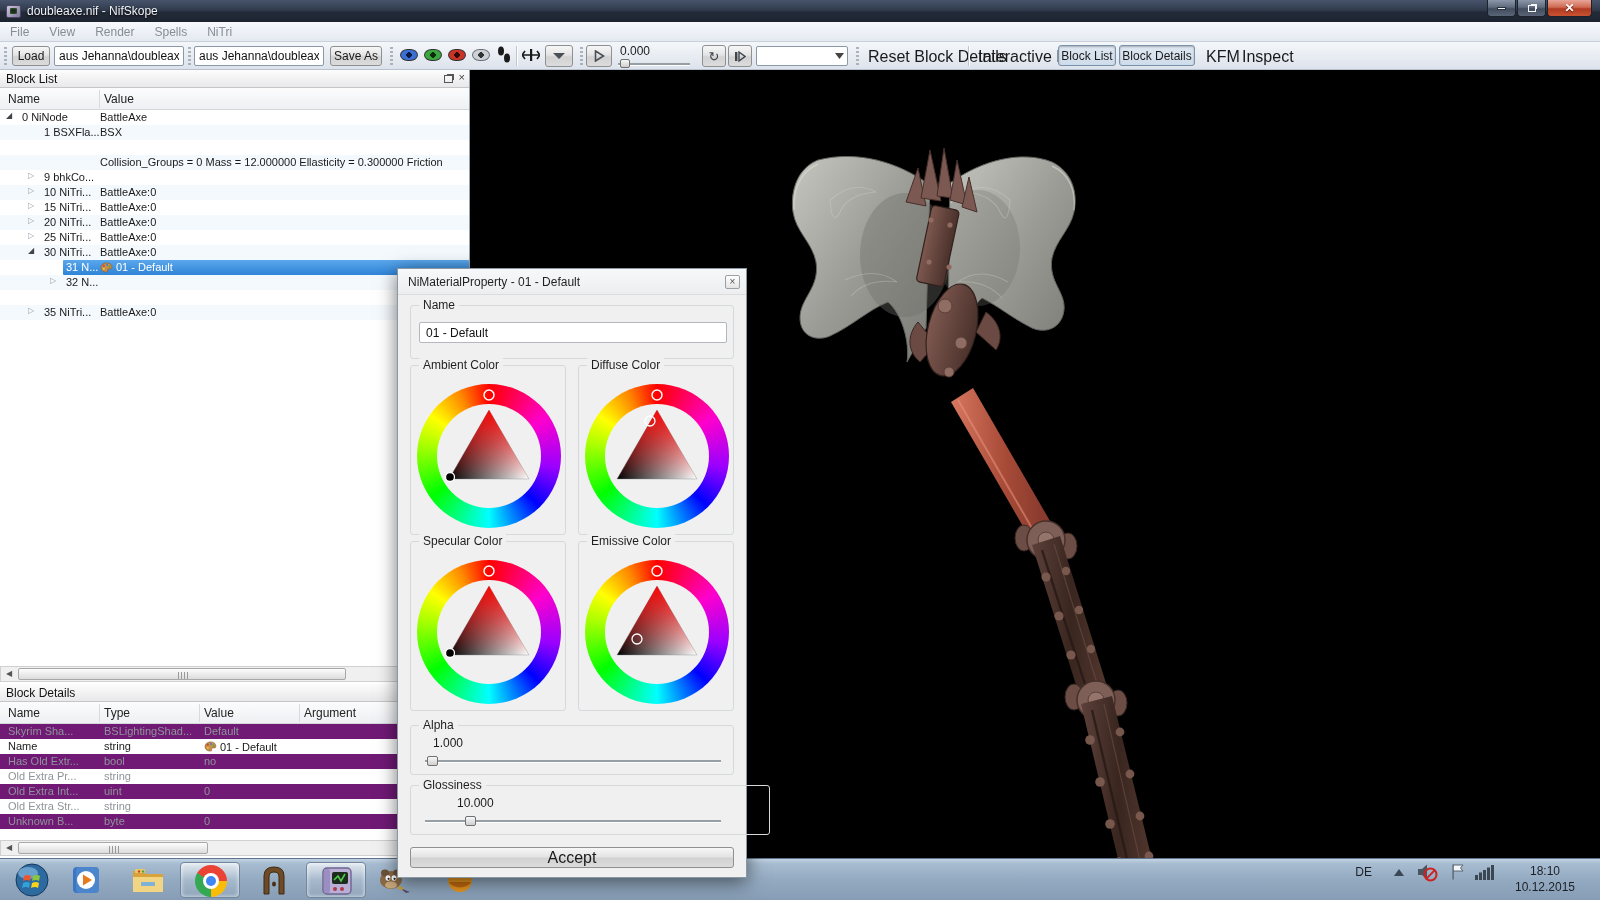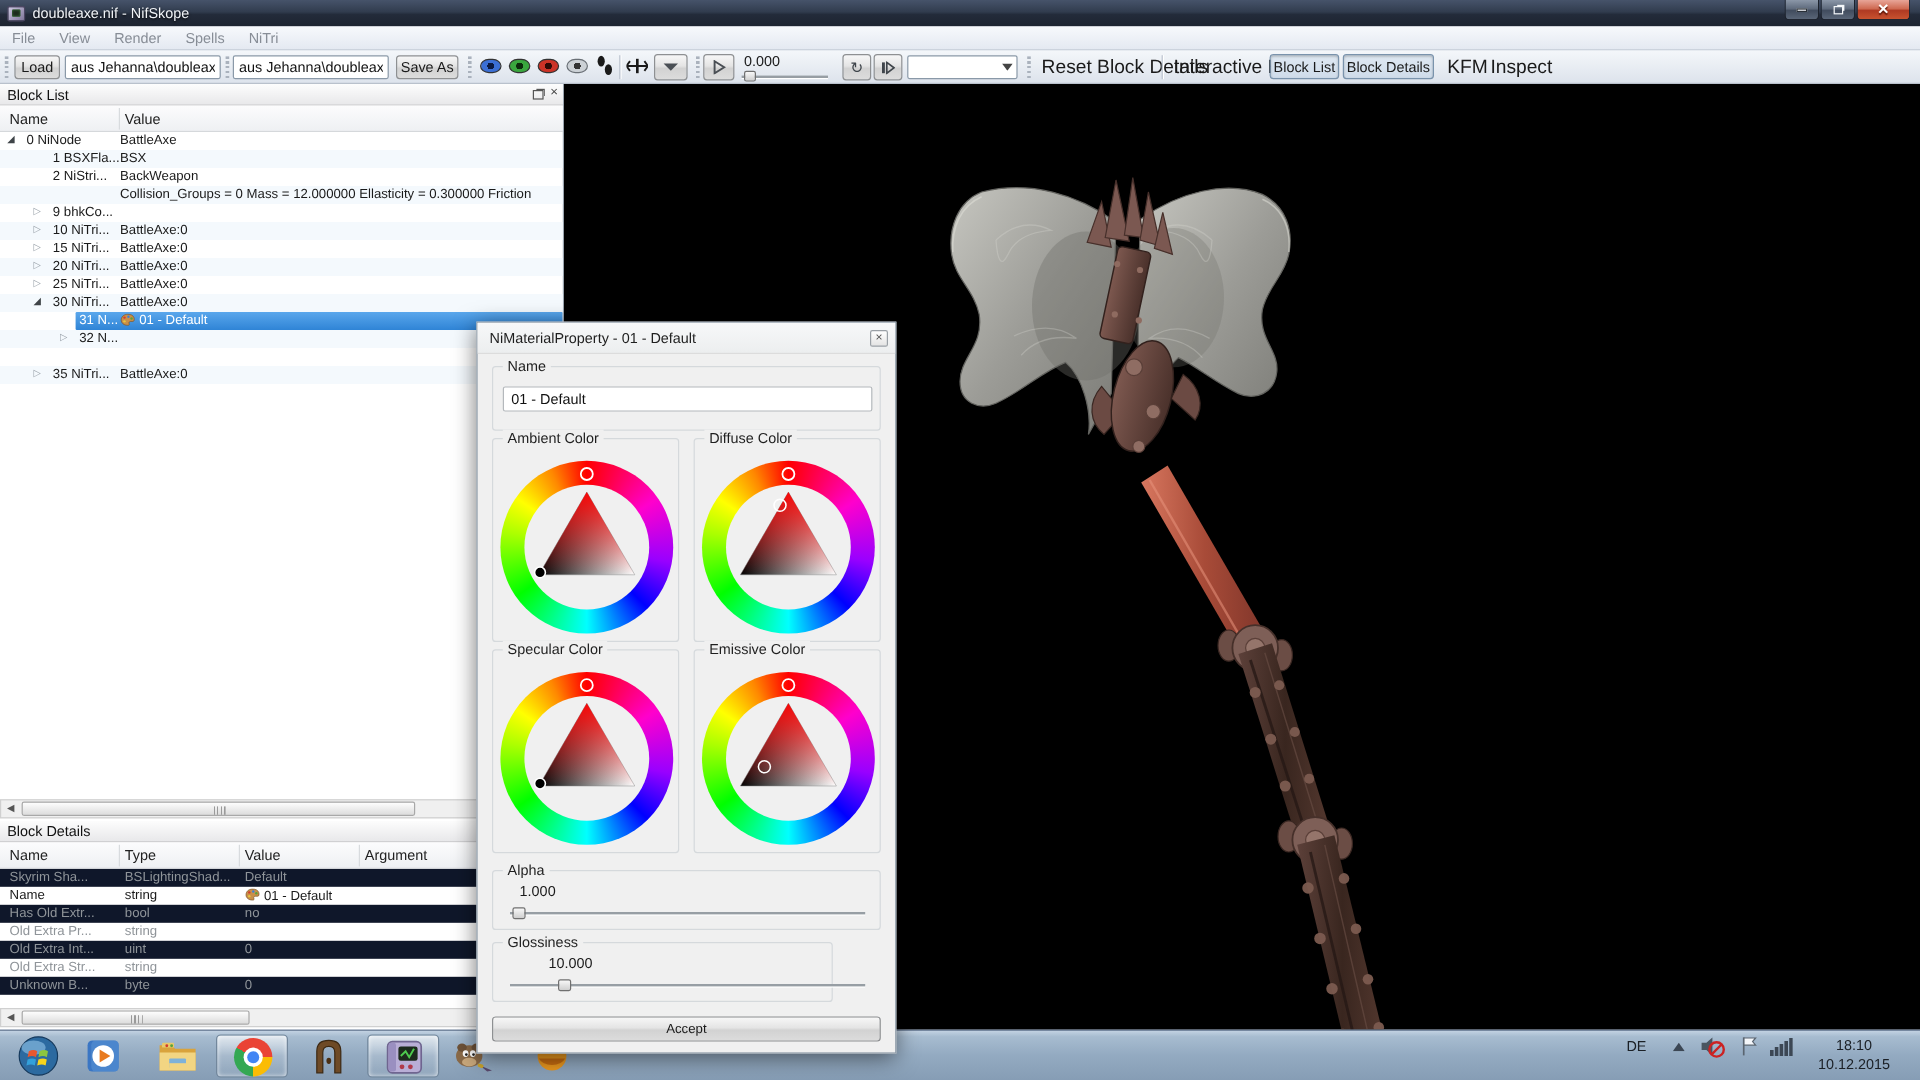--- a/index.html
+++ b/index.html
@@ -63,21 +63,21 @@
   .tree-row.alt { background:#f4f9fd; }
   .expander { position:absolute; top:1px; font-size:8px; }
   .expander.collapsed { color:#9aa2aa; }
   .expander.expanded { color:#3f4448; }
   .cell-name { position:absolute; top:1px; color:#1a1a1a; }
   .cell-value { position:absolute; left:100px; top:1px; color:#1a1a1a; }
   .sel-bar { position:absolute; top:0; height:15px; right:0;
     background:linear-gradient(180deg,#5aa7ec,#2f84d6); border-radius:1px; }
   .tree-row.selected .cell-name, .tree-row.selected .cell-value { color:#fff; }
   .det-row { position:absolute; left:0; width:469px; height:15px; font-size:11px; white-space:nowrap; overflow:hidden; }
-  .det-row.alt { background:#0f172a; }
+  .det-row.alt { background:#701a75; }
   .det-row span { position:absolute; top:1px; }
   .det-row .muted { color:#8f9499; }
   .pal { display:inline-block; vertical-align:-2px; margin-right:3px; }
 
   
   .hscroll { position:absolute; left:0; width:469px; height:16px; background:#f0f0f0; border:1px solid #d0d0d0; }
   .scroll-arrow { position:absolute; top:0; width:16px; height:14px; color:#555; font-size:8px; text-align:center; line-height:14px; }
   .scroll-thumb { position:absolute; top:1px; height:12px; background:linear-gradient(180deg,#fdfdfd,#dcdcdc);
     border:1px solid #a8a8a8; border-radius:2px; }
   .scroll-grip { position:absolute; top:3px; width:10px; height:7px;
@@ -350,24 +350,20 @@
     <div class="abs" id="block-list-rows" style="left:0;top:40px;width:469px;height:556px;overflow:hidden">
         <div class="tree-row" style="top: 0px;">
           <span class="expander expanded" style="left: 6px;">◢</span>
           <span class="cell-name" style="left: 22px;">0 NiNode</span>
           <span class="cell-value">BattleAxe</span>
         </div>
         <div class="tree-row alt" style="top: 15px;">
           <span class="cell-name" style="left: 44px;">1 BSXFla...</span>
           <span class="cell-value">BSX</span>
         </div>
-        <div class="tree-row" style="top: 30px;">
-          <span class="cell-name" style="left: 44px;">2 NiStri...</span>
-          <span class="cell-value">BackWeapon</span>
-        </div>
         <div class="tree-row alt" style="top: 45px;">
           <span class="cell-name" style="left: 44px; margin-top: 25px;">3 NiStri...</span>
           <span class="cell-value">Collision_Groups = 0  Mass = 12.000000  Ellasticity = 0.300000  Friction</span>
         </div>
         <div class="tree-row" style="top: 60px;">
           <span class="expander collapsed" style="left: 28px;">▷</span>
           <span class="cell-name" style="left: 44px;">9 bhkCo...</span>
           <span class="cell-value"></span>
         </div>
         <div class="tree-row alt" style="top: 75px;">
@@ -555,28 +551,28 @@
         </div>
       </div>
 
     <div class="groupbox" style="left:12px;top:456px;width:324px;height:50px">
       <span class="glabel">Alpha</span>
       <span class="sld-val" style="left:22px;top:10px">1.000</span>
       <span class="sld-groove" style="left:14px;top:34px;width:296px">
         <span class="sld-thumb" style="left:2px"></span>
       </span>
     </div>
-    <div class="groupbox" style="left:12px;top:516px;width:284px;height:50px">
+    <div class="groupbox" style="left:12px;top:516px;width:360px;height:50px">
       <span class="glabel">Glossiness</span>
       <span class="sld-val" style="left:46px;top:10px">10.000</span>
       <span class="sld-groove" style="left:14px;top:34px;width:296px">
         <span class="sld-thumb" style="left:40px"></span>
       </span>
     </div>
-    <button class="btn7" style="position:absolute;left:12px;top:578px;width:324px;height:21px;font-size:11px">Accept</button>
+    <button class="btn7" style="position:absolute;left:12px;top:578px;width:324px;height:21px;font-size:16px">Accept</button>
   </div>
 
   <div class="abs" id="taskbar">
     <div class="taskbtn" style="left:12px;width:40px">
       <svg width="34" height="34" viewBox="0 0 34 34" style="margin:1px 0 0 3px">
         <circle cx="17" cy="17" r="16" fill="#2c6aa0"></circle>
         <circle cx="17" cy="17" r="16" fill="none" stroke="#15395c" stroke-width="1"></circle>
         <ellipse cx="13" cy="10" rx="10" ry="6" fill="#9ecdf0" opacity=".55"></ellipse>
         <path d="M9 13 q4 -2 7 0 l-1 5 q-3 -2 -7 0 Z" fill="#e8582f"></path>
         <path d="M18 13 q4 -2 7 0 l-1 5 q-3 -2 -7 0 Z" fill="#8cc63f"></path>

